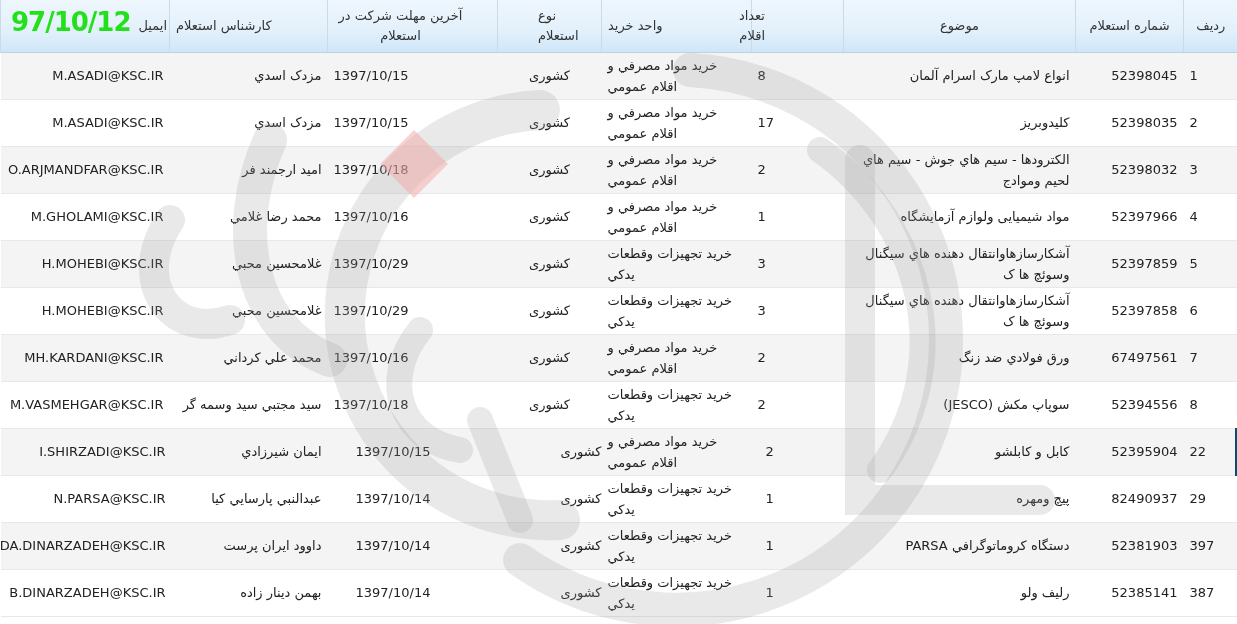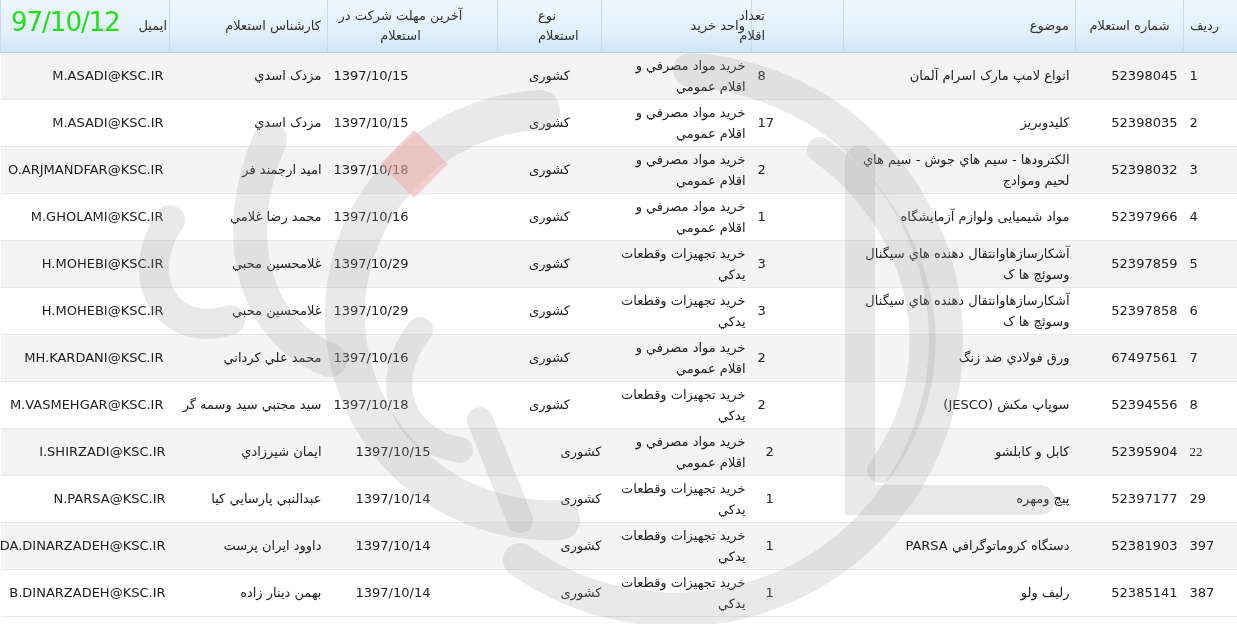--- a/index.html
+++ b/index.html
@@ -17,57 +17,57 @@
     }
     .grid thead th {
       height: 52px;
       background: linear-gradient(to bottom, #eef6fd 0%, #e2f0fb 60%, #cfe6f8 100%);
       border-left: 1px solid #c7dbea;
       border-bottom: 1px solid #b9d3e6;
       font-weight: normal; font-size: 13px; color: #333;
       line-height: 20px; padding: 0 6px;
       vertical-align: middle;
     }
-    .grid thead th.c-row { text-align: left; }
+    .grid thead th.c-row { text-align: center; }
     .grid thead th.c-num { text-align: center; }
-    .grid thead th.c-subj { text-align: right; }
+    .grid thead th.c-subj { text-align: center; }
     .grid thead th.c-qty { text-align: right; padding-right: 78px; }
-    .grid thead th.c-unit { text-align: right; }
+    .grid thead th.c-unit { text-align: left; }
     .grid thead th.c-type { text-align: left; padding-left: 40px; }
     .grid thead th.c-date { text-align: center; padding-right: 30px; }
-    .grid thead th.c-expert { text-align: right; }
+    .grid thead th.c-expert { text-align: left; }
     .grid thead th.c-email { text-align: right; padding-right: 2px; position: relative; }
     .date-badge {
       position: absolute; left: 10px; top: 12px;
-      color: #22e11a; font-size: 26px; font-weight: normal; letter-spacing: -1px;
+      color: #22e11a; font-size: 26px; font-weight: bold; letter-spacing: -1px;
       font-family: "DejaVu Sans", sans-serif;
       direction: ltr;
     }
     .grid tbody td {
       border-bottom: 1px solid #e8e8e8;
       padding: 0 6px; vertical-align: middle;
       font-size: 13px; line-height: 21px; color: #222;
     }
     .grid tbody tr { height: 47px; }
     .grid tbody tr:nth-child(odd) td { background: #f4f4f4; }
     .grid tbody tr:nth-child(even) td { background: #ffffff; }
     td.c-row { text-align: left; padding-left: 4px; }
     td.c-num { text-align: right; color: #3aa142; }
     td.c-subj { text-align: right; }
     td.c-qty { text-align: left; }
-    td.c-unit { text-align: right; }
+    td.c-unit { text-align: left; }
     td.c-type { text-align: center; }
     td.c-date { text-align: left; padding-left: 18px; }
     td.c-expert { text-align: right; }
     td.c-email { }
     .grid tbody tr.later td.c-date { padding-left: 28px; }
     .grid tbody tr.later td.c-qty { padding-left: 14px; }
     .grid tbody tr.later td.c-type { text-align: right; padding-right: 0; }
     .grid tbody tr.later td.c-email { padding-right: 4px; }
-    .grid tbody tr.row22 td.c-row { border-right: 1px solid #0c4a6e; font-family: Liberation Serif, serif; }
+    .grid tbody tr.row22 td.c-row { border-right: 5px solid #0c4a6e; }
     
     .wm { position: absolute; left: 0; top: 0; width: 1237px; height: 624px; pointer-events: none; }
   </style>
 </head>
 <body>
 
 <div class="wrap">
   <table class="grid">
     <colgroup>
       <col style="width:54px">
@@ -191,21 +191,21 @@
           <td class="c-subj">کابل و کابلشو</td>
           <td class="c-qty">2</td>
           <td class="c-unit">خرید مواد مصرفي و اقلام عمومي</td>
           <td class="c-type">کشوری</td>
           <td class="c-date">1397/10/15</td>
           <td class="c-expert">ایمان شیرزادي</td>
           <td class="c-email">I.SHIRZADI@KSC.IR</td>
         </tr>
         <tr class="later">
           <td class="c-row">29</td>
-          <td class="c-num">52397177</td>
+          <td class="c-num">82490937</td>
           <td class="c-subj">پیچ ومهره</td>
           <td class="c-qty">1</td>
           <td class="c-unit">خرید تجهیزات وقطعات یدکي</td>
           <td class="c-type">کشوری</td>
           <td class="c-date">1397/10/14</td>
           <td class="c-expert">عبدالنبي پارسایي کیا</td>
           <td class="c-email">N.PARSA@KSC.IR</td>
         </tr>
         <tr class="later">
           <td class="c-row">397</td>

